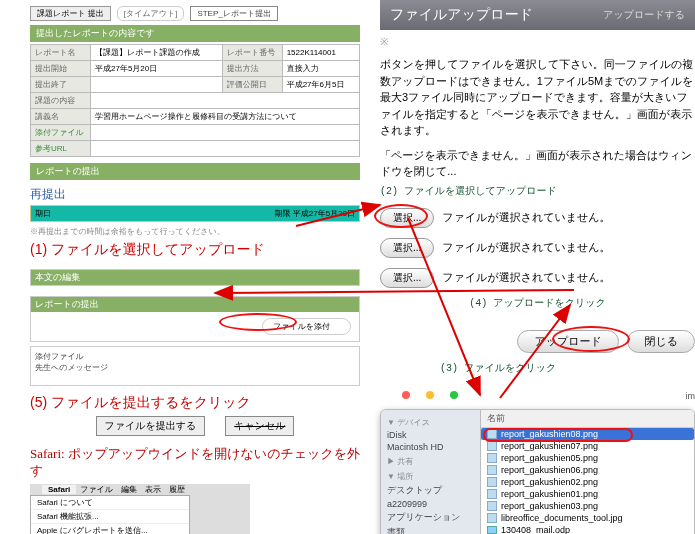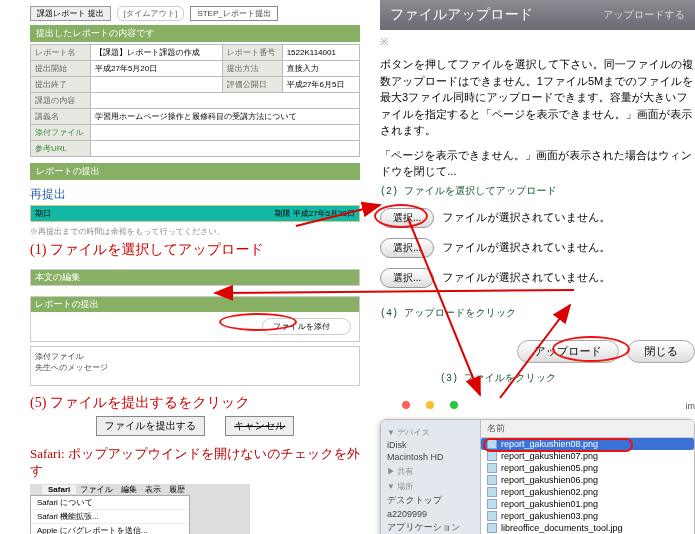--- a/index.html
+++ b/index.html
@@ -19,21 +19,21 @@
 .resub{margin-top:6px}
 .resub .ttl{color:#2a5aa8;font-size:12px}
 .resub .row{display:flex;justify-content:space-between;border:1px solid #cc8;background:#14b8a6;padding:2px 4px;font-size:8px;margin-top:2px}
 .note8{color:#888;font-size:8px;margin-top:4px}
 .sec{border:1px solid #ccc;margin-top:10px}
 .shead{background:#88b064;color:#fff;font-size:9px;padding:1px 4px}
 .attach{text-align:right;padding:6px 8px}
 .attach-btn{display:inline-block;border:1px solid #ccc;border-radius:10px;padding:2px 20px 2px 10px;font-size:8px;position:relative}
 .ovr{position:absolute;border:2px solid #e11;border-radius:50%;}
 .msgbox{border:1px solid #ccc;margin-top:4px;padding:4px;font-size:8px;color:#444;height:40px}
-.red{color:#c00;font-family:Liberation Serif, serif;font-size:14px}
+.red{color:#c00;font-family:Liberation Sans, sans-serif;font-size:14px}
 .red2{color:#14532d;font-family:Liberation Mono, monospace;font-size:10px}
 .subm{display:flex;gap:20px;justify-content:center;margin-top:4px}
 .subm button{font-size:10px;padding:2px 8px;border:1px solid #888;background:#eee}
 .strike{text-decoration:line-through}
 .saf{margin-top:10px}
 .saf-note{color:#b00;font-size:13px;font-family:"Times New Roman",serif;line-height:1.3}
 .safbar{background:#ddd;margin-top:4px;font-size:8px;width:220px}
 .safbar-r{display:flex;align-items:center}
 .apple{display:inline-block;width:12px;text-align:center}
 .sfm{background:#f2f2f2;color:#000;padding:0 6px;font-weight:bold}
@@ -176,21 +176,21 @@
     <div class="ovr" style="left:-6px;top:-4px;width:54px;height:24px"></div>
   </div>
   <div class="sel">
       <span class="selb">選択...</span>
       <span>ファイルが選択されていません。</span>
     </div>
   <div class="sel">
       <span class="selb">選択...</span>
       <span>ファイルが選択されていません。</span>
     </div>
-  <div class="red2" style="text-align:left;margin-top:18px">(4) アップロードをクリック</div>
+  <div class="red2" style="text-align:center;margin-top:8px">(4) アップロードをクリック</div>
   <div class="up-row" style="position:relative">
     <span class="macbtn">アップロード</span>
     <span class="macbtn">閉じる</span>
     <div class="ovr" style="left:172px;top:-4px;width:78px;height:26px"></div>
   </div>
   <div class="red2" style="margin-top:8px;margin-left:60px">(3) ファイルをクリック</div>
 
   <div class="fwrap">
     <div class="ftb">
       <span class="trf" style="background:#ff5f56"></span>

